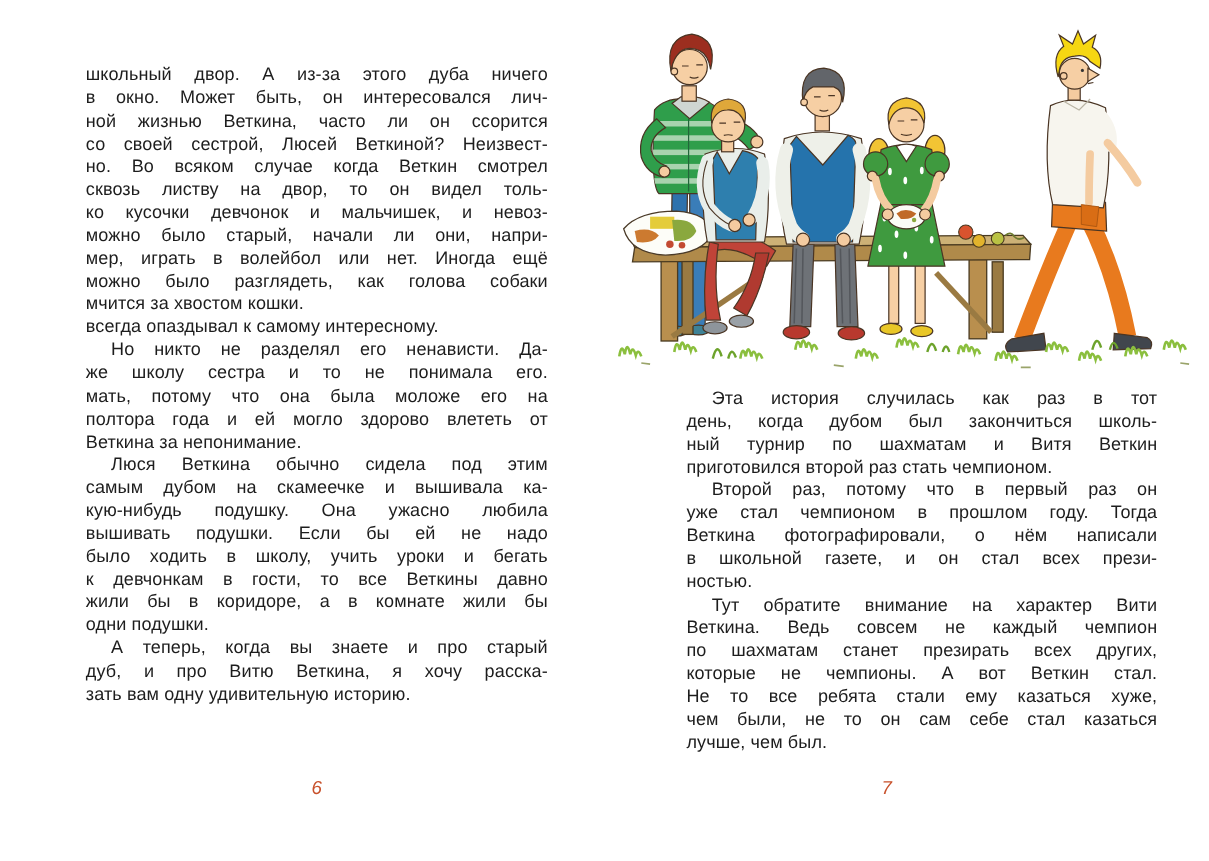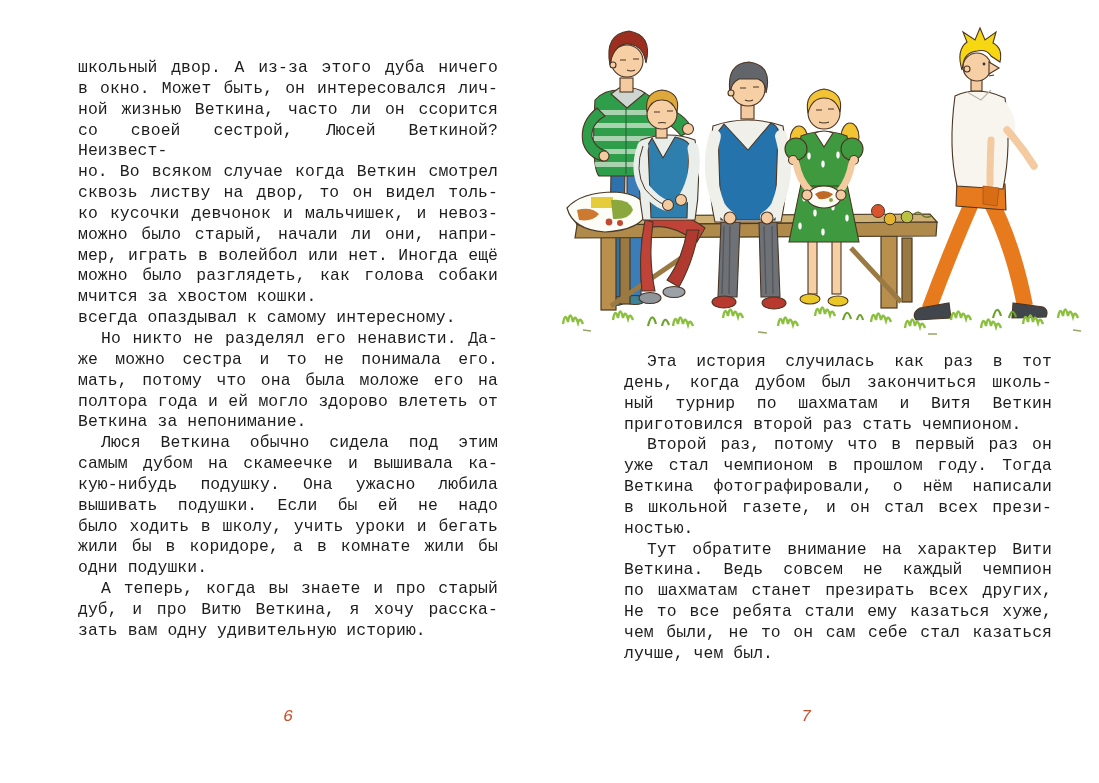--- a/index.html
+++ b/index.html
@@ -1,17 +1,17 @@
 <!DOCTYPE html>
 <html lang="ru"><head>
 <meta charset="utf-8">
 <style>
   html,body{margin:0;padding:0;background:#ffffff;}
   .spread{position:relative;width:1099px;height:783px;background:#ffffff;overflow:hidden;
-          font-family:Liberation Mono, monospace;}
+          font-family:Liberation Sans, sans-serif;}
   .textcol{position:absolute;color:#1d1d1d;font-size:16.4px;line-height:20.85px;letter-spacing:0.1px;}
   #left-text{left:78px;top:58px;width:420px;}
   #right-text{left:624px;top:352px;width:428px;}
   .line{text-align:justify;text-align-last:justify;}
   .line.last{text-align-last:left;}
   .line.indent{text-indent:23px;}
   .pagenum{position:absolute;top:707px;font-style:italic;font-size:17px;text-align:center;}
   #pagenum-left{left:78px;width:420px;}
   #pagenum-right{left:592px;width:428px;}
   .illustration{position:absolute;left:553px;top:8px;width:537px;height:340px;}
@@ -29,29 +29,30 @@
       <div class="line">со своей сестрой, Люсей Веткиной? Неизвест-</div>
       <div class="line">но. Во всяком случае когда Веткин смотрел</div>
       <div class="line">сквозь листву на двор, то он видел толь-</div>
       <div class="line">ко кусочки девчонок и мальчишек, и невоз-</div>
       <div class="line">можно было старый, начали ли они, напри-</div>
       <div class="line">мер, играть в волейбол или нет. Иногда ещё</div>
       <div class="line">можно было разглядеть, как голова собаки</div>
       <div class="line last">мчится за хвостом кошки.</div>
       <div class="line last">всегда опаздывал к самому интересному.</div>
       <div class="line indent">Но никто не разделял его ненависти. Да-</div>
-      <div class="line">же можно сестра и то не понимала его.</div>
+      <div class="line">же школу сестра и то не понимала его.</div>
       <div class="line">мать, потому что она была моложе его на</div>
       <div class="line">полтора года и ей могло здорово влететь от</div>
       <div class="line last">Веткина за непонимание.</div>
       <div class="line indent">Люся Веткина обычно сидела под этим</div>
       <div class="line">самым дубом на скамеечке и вышивала ка-</div>
       <div class="line">кую-нибудь подушку. Она ужасно любила</div>
       <div class="line">вышивать подушки. Если бы ей не надо</div>
       <div class="line">было ходить в школу, учить уроки и бегать</div>
+      <div class="line">к девчонкам в гости, то все Веткины давно</div>
       <div class="line">жили бы в коридоре, а в комнате жили бы</div>
       <div class="line last">одни подушки.</div>
       <div class="line indent">А теперь, когда вы знаете и про старый</div>
       <div class="line">дуб, и про Витю Веткина, я хочу расска-</div>
       <div class="line last">зать вам одну удивительную историю.</div>
     </div>
   <div class="pagenum" id="pagenum-left" style="color: rgb(200, 81, 43);">6</div>
 
   <div class="illustration" role="img" aria-label="Четверо детей у деревянной скамейки: рыжий мальчик в полосатом зелёном свитере стоит, светловолосый мальчик, темноволосый мальчик и девочка в зелёном платье в горошек сидят; мимо идёт светловолосый мальчик в оранжевых брюках">
     <svg viewBox="0 0 537 340" xmlns="http://www.w3.org/2000/svg">
@@ -240,19 +241,20 @@
       <div class="line">ный турнир по шахматам и Витя Веткин</div>
       <div class="line last">приготовился второй раз стать чемпионом.</div>
       <div class="line indent">Второй раз, потому что в первый раз он</div>
       <div class="line">уже стал чемпионом в прошлом году. Тогда</div>
       <div class="line">Веткина фотографировали, о нём написали</div>
       <div class="line">в школьной газете, и он стал всех прези-</div>
       <div class="line last">ностью.</div>
       <div class="line indent">Тут обратите внимание на характер Вити</div>
       <div class="line">Веткина. Ведь совсем не каждый чемпион</div>
       <div class="line">по шахматам станет презирать всех других,</div>
+      <div class="line">которые не чемпионы. А вот Веткин стал.</div>
       <div class="line">Не то все ребята стали ему казаться хуже,</div>
       <div class="line">чем были, не то он сам себе стал казаться</div>
       <div class="line last">лучше, чем был.</div>
     </div>
   <div class="pagenum" id="pagenum-right" style="color: rgb(200, 81, 43);">7</div>
 
 </div>
 
 </body></html>

